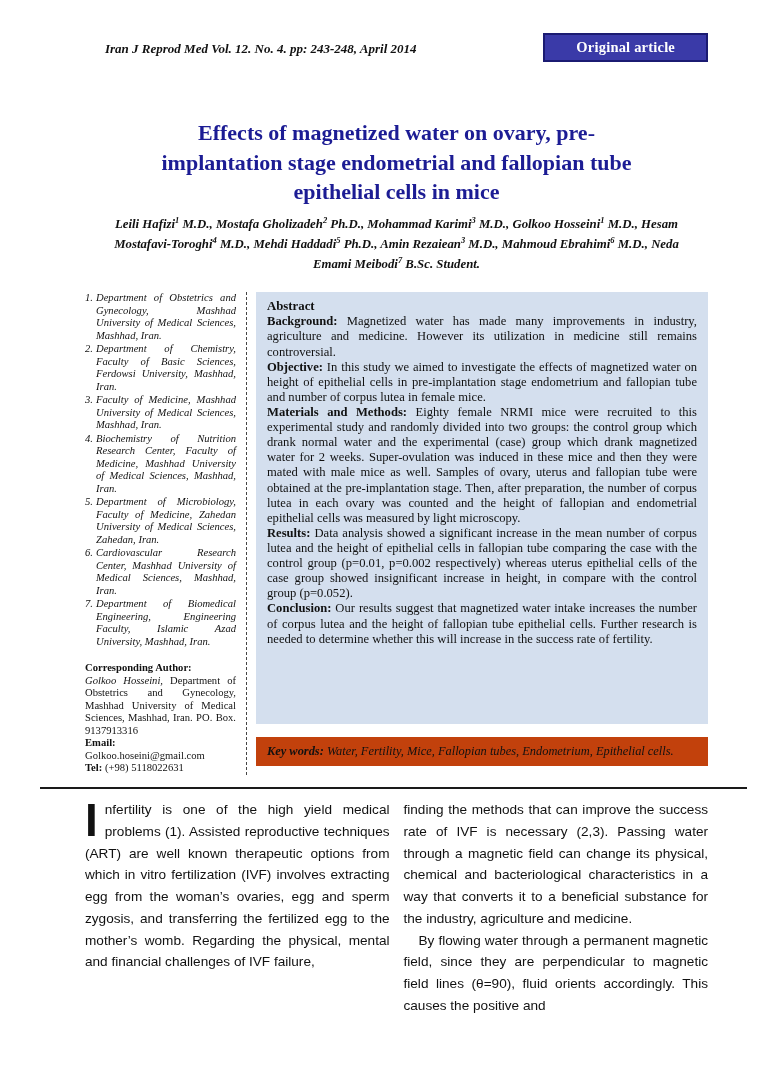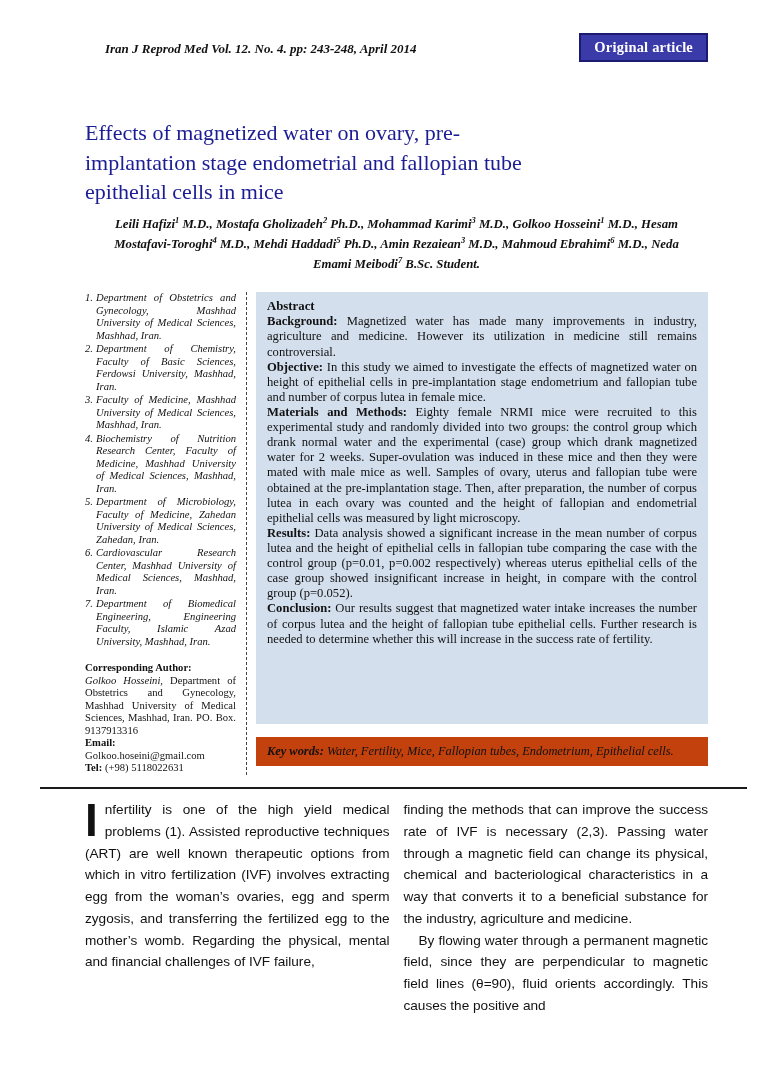--- a/index.html
+++ b/index.html
@@ -6,24 +6,24 @@
   body { background:#888; font-family:"Liberation Serif", serif; }
   .page {
     position:relative; width:765px; height:1080px; background:#ffffff;
     margin:0 auto; color:#111; overflow:hidden;
   }
   
   .header { position:absolute; top:33px; left:85px; right:57px;
     display:flex; justify-content:space-between; align-items:flex-start; }
   .journal-line { font-size:13px; font-weight:bold; font-style:italic; margin-top:8px; margin-left:20px; }
   .badge { background:#3a3aa8; border:2px solid #1b1b72; color:#fff;
-    font-size:14.5px; font-weight:bold; padding:4px 13px; letter-spacing:.2px; }
+    font-size:14.5px; font-weight:bold; padding:4px 31px; letter-spacing:.2px; }
   
   .title { position:absolute; top:118px; left:85px; right:57px;
-    text-align:left; color:#1c1c94; font-weight:normal; font-size:22px; line-height:1.35; }
+    text-align:center; color:#1c1c94; font-weight:bold; font-size:22px; line-height:1.35; }
   .authors { position:absolute; top:214px; left:95px; right:67px;
     text-align:center; font-size:12.8px; font-weight:bold; font-style:italic; line-height:1.45; }
   .authors sup { font-size:8.5px; }
   
   .main { position:absolute; top:292px; left:85px; right:57px; display:flex; }
   .sidebar { width:162px; padding-right:10px; border-right:1.5px dashed #444;
     font-size:10.6px; line-height:1.18; text-align:justify; }
   .affils { list-style:none; counter-reset:aff; font-style:italic; }
   .affils li { counter-increment:aff; padding-left:11px; position:relative; margin-bottom:1px; }
   .affils li::before { content:counter(aff) "."; position:absolute; left:0; }

